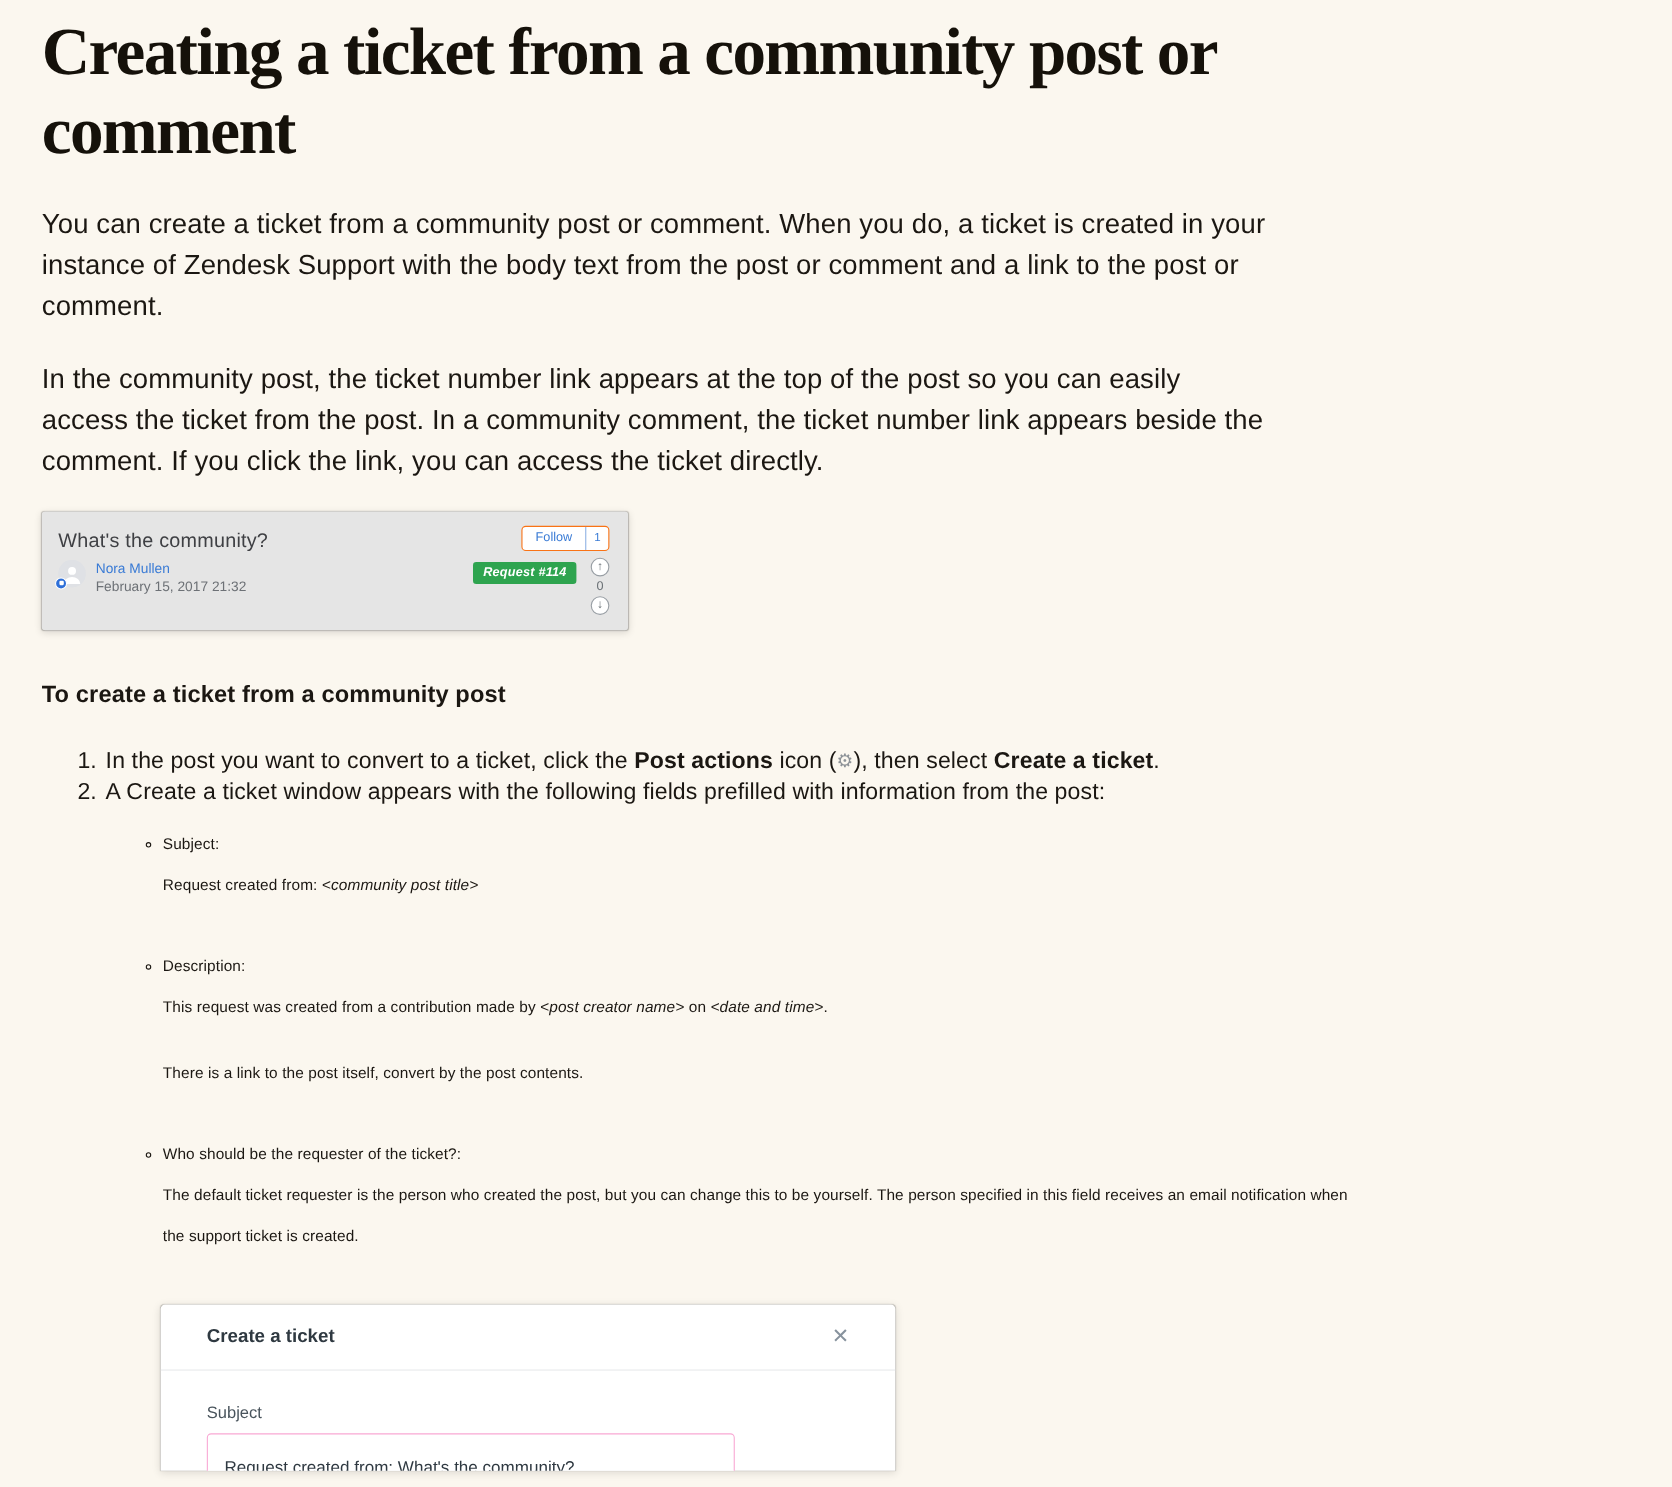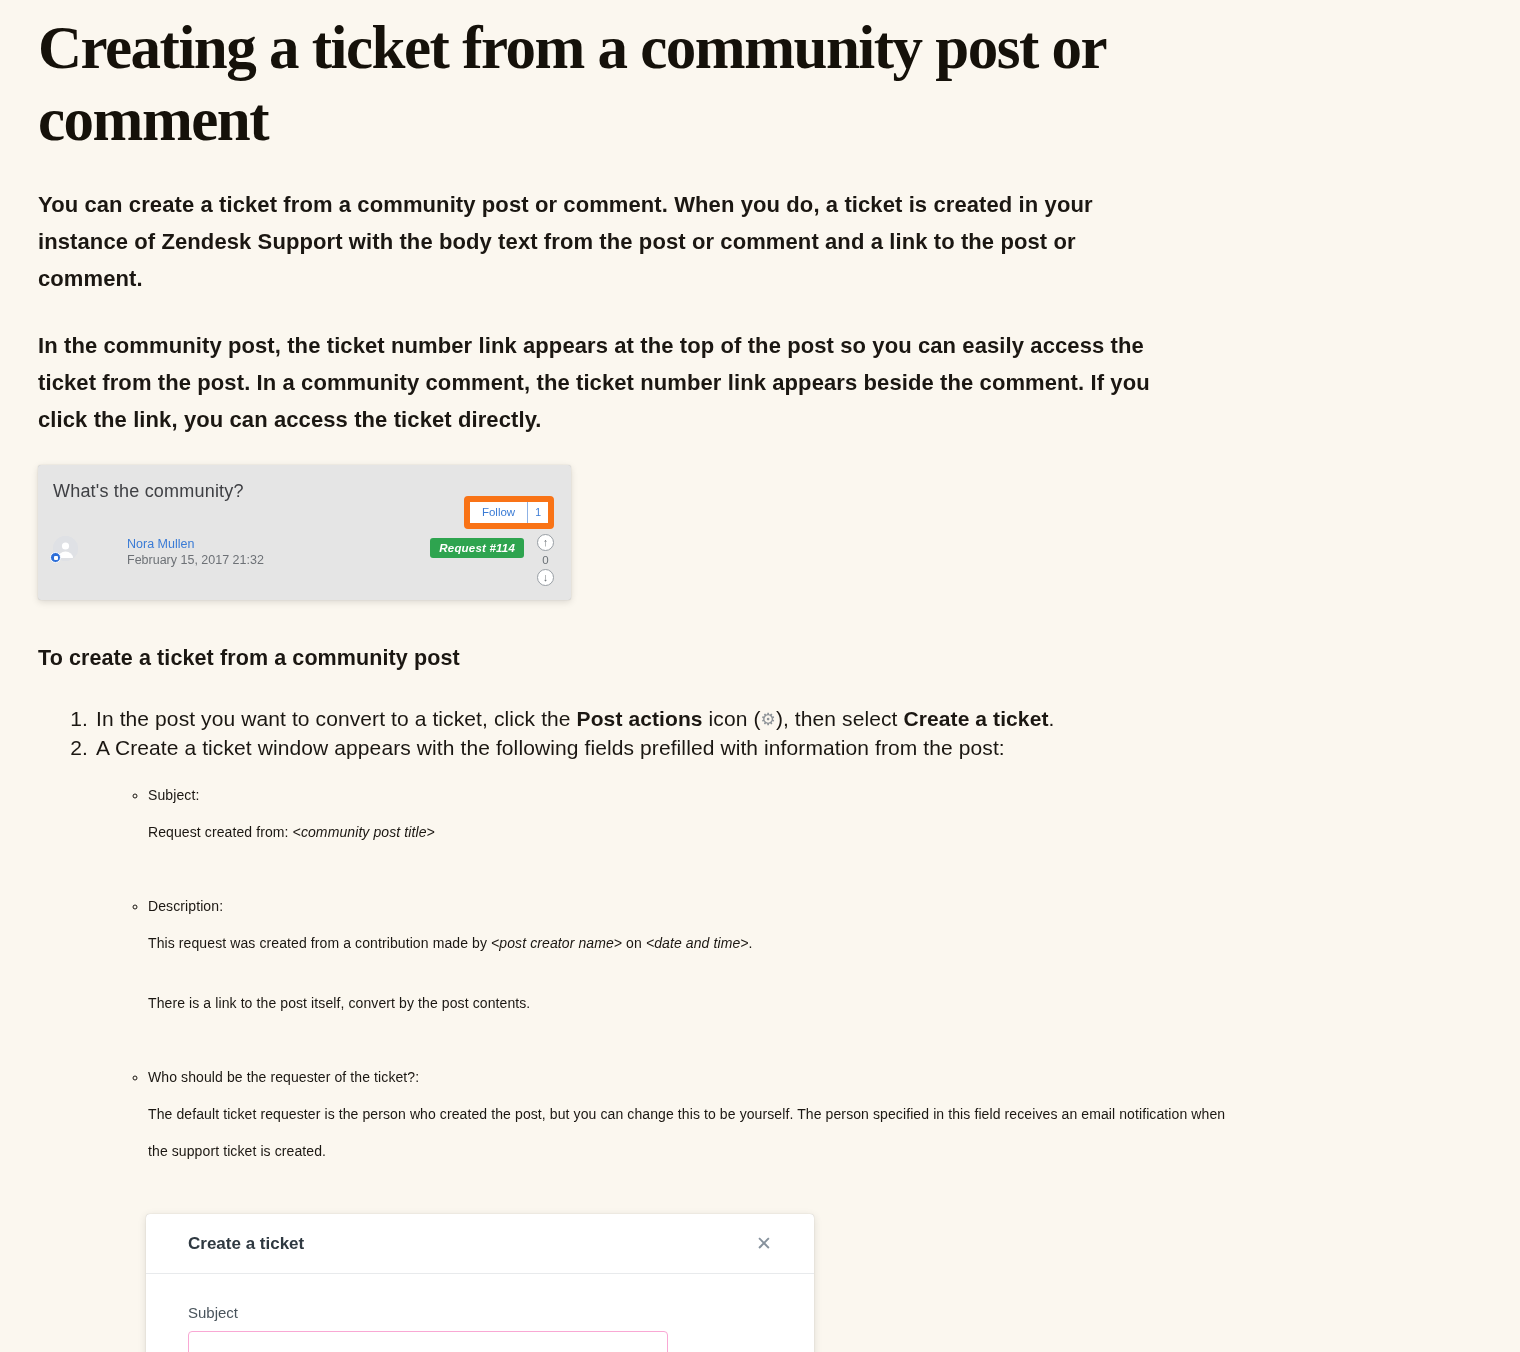--- a/index.html
+++ b/index.html
@@ -18,49 +18,48 @@
     font-weight: 700;
     font-size: 61px;
     line-height: 1.18;
     letter-spacing: -1.5px;
     color: #15110a;
     margin: 12px 0 0 0;
     max-width: 1250px;
   }
 
   p.body-p {
-    font-size: 22px;
+    font-size: 25px;
     line-height: 37px;
     letter-spacing: .1px;
     max-width: 1120px;
     margin: 30px 0 0 0;
-    font-weight: bold;
   }
 
   
   .post-card {
     width: 533px;
     margin-top: 27px;
     background: #e5e5e5;
     border-radius: 3px;
     box-shadow: 0 0 1px rgba(0,0,0,.25), 0 2px 7px rgba(0,0,0,.13);
     padding: 13px 17px 14px 15px;
   }
   .post-top { display: flex; justify-content: space-between; align-items: flex-start; }
   .post-title { font-size: 18px; color: #3f4044; letter-spacing: .2px; padding-top: 3px; }
   .follow-btn {
     display: inline-flex; align-items: stretch;
-    border: 6px solid #f97316; border-radius: 4px;
+    border: 1px solid #f97316; border-radius: 4px;
     color: #3a7bd5; font-size: 11.5px; line-height: 1;
-    background: #fff; cursor: pointer; margin-top: 18px;
+    background: #fff; cursor: pointer; margin-top: 0;
   }
   .follow-label { padding: 5px 12px; }
   .follow-count { border-left: 1px solid #8fb2e4; padding: 5px 7px; font-size: 10.5px; }
 
-  .post-meta-row { display: flex; align-items: flex-start; margin-top: 7px; gap: 40px; }
+  .post-meta-row { display: flex; align-items: flex-start; margin-top: 7px; }
   .avatar-wrap { position: relative; width: 25px; height: 25px; flex: 0 0 auto; }
   .avatar { width: 25px; height: 25px; border-radius: 50%; overflow: hidden; background: #dfe1e5; }
   .avatar-badge {
     position: absolute; left: -3px; bottom: -2px;
     width: 11px; height: 11px; border-radius: 50%;
     background: #2e6fd8; border: 1px solid #fff;
     display: flex; align-items: center; justify-content: center;
   }
   .avatar-badge::after { content:""; width: 4px; height: 4px; background: #fff; border-radius: 1px; }
   .meta-text { margin-left: 9px; padding-top: 1px; }

